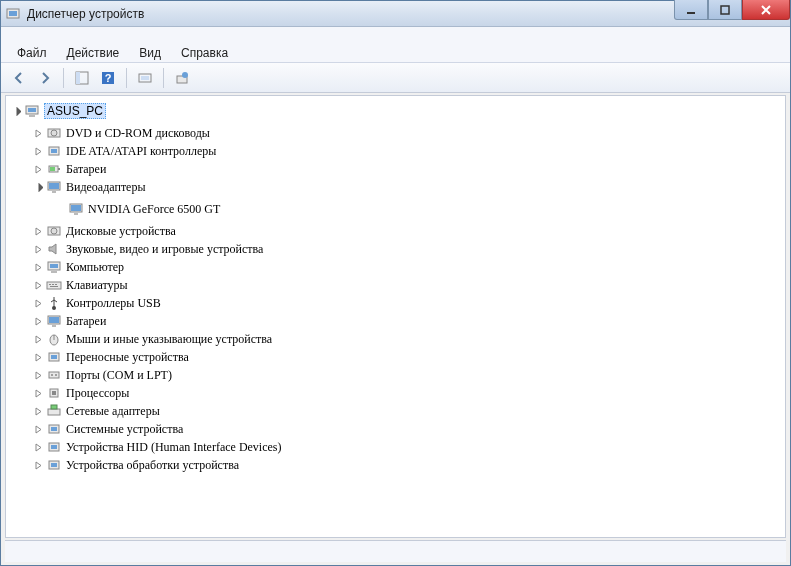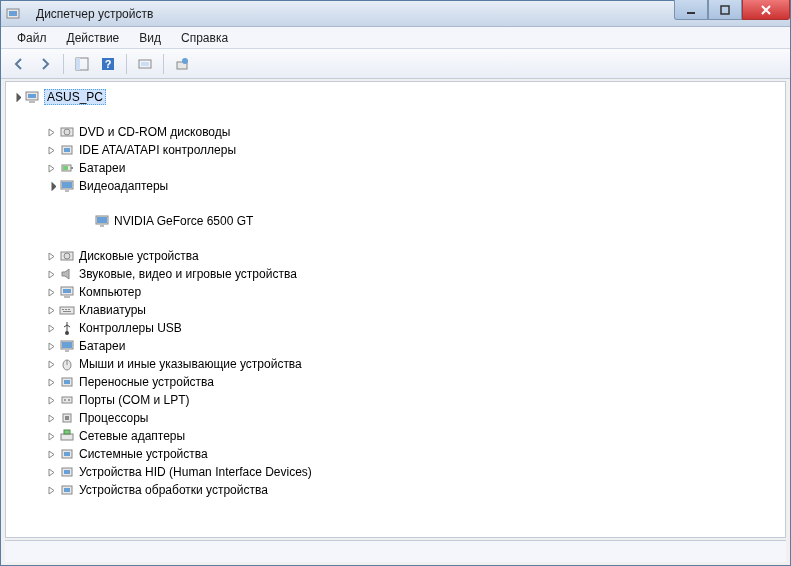--- a/index.html
+++ b/index.html
@@ -30,21 +30,20 @@
     position: relative;
   }
   .titlebar-icon {
     width: 16px; height: 16px;
     margin-right: 6px;
   }
   .titlebar-text {
     flex: 1;
     color: #1a1a1a;
     font-size: 12px;
-    margin-left: 9px;
   }
   .win-buttons {
     display: flex;
     gap: 0;
     position: absolute;
     right: 0;
     top: -1px;
   }
   .win-btn {
     width: 34px;
@@ -59,25 +58,25 @@
   .win-btn.min { background: linear-gradient(#c9d9ee,#aac2e0); border-radius: 0 0 0 3px; }
   .win-btn.max { background: linear-gradient(#c9d9ee,#aac2e0); }
   .win-btn.close {
     width: 48px;
     background: linear-gradient(#e77,#c33);
     border-color: #a33;
     border-radius: 0 0 3px 0;
     color: #fff;
   }
   .menubar {
-    height: 22px;
+    height: 36px;
     background: #f4f6fb;
     border-bottom: 1px solid #d0d7e5;
     display: flex;
-    align-items: center;
+    align-items: flex-end;
     padding: 0 6px;
   }
   .menu-item {
     padding: 2px 10px;
     color: #222;
     cursor: default;
   }
   .toolbar {
     height: 30px;
     background: linear-gradient(#fafbfd,#e9eef6);
@@ -96,21 +95,21 @@
   .tsep { width: 1px; height: 20px; background: #c4cbd8; margin: 0 4px; }
   .content {
     flex: 1;
     background: #fff;
     border: 1px solid #c4cbd8;
     margin: 2px 4px;
     overflow: auto;
     padding: 6px 2px;
   }
   .tree { list-style: none; margin: 0; padding: 0; }
-  .tree ul { list-style: none; margin: 17px; padding: 0 0 0 18px; }
+  .tree ul { list-style: none; margin: 4px; padding: 0 0 0 18px; font-family: Liberation Serif, serif; }
   .node {
     display: flex;
     align-items: center;
     height: 18px;
     white-space: nowrap;
     padding-left: 2px;
   }
   .expander {
     width: 12px; height: 12px;
     margin-right: 2px;

